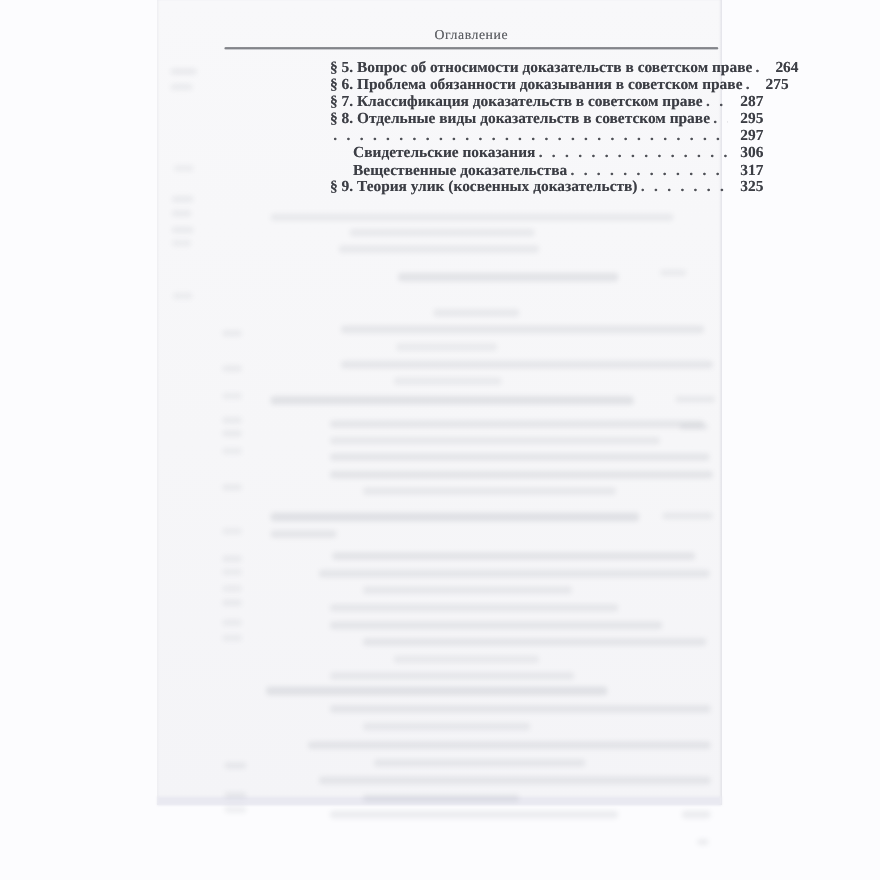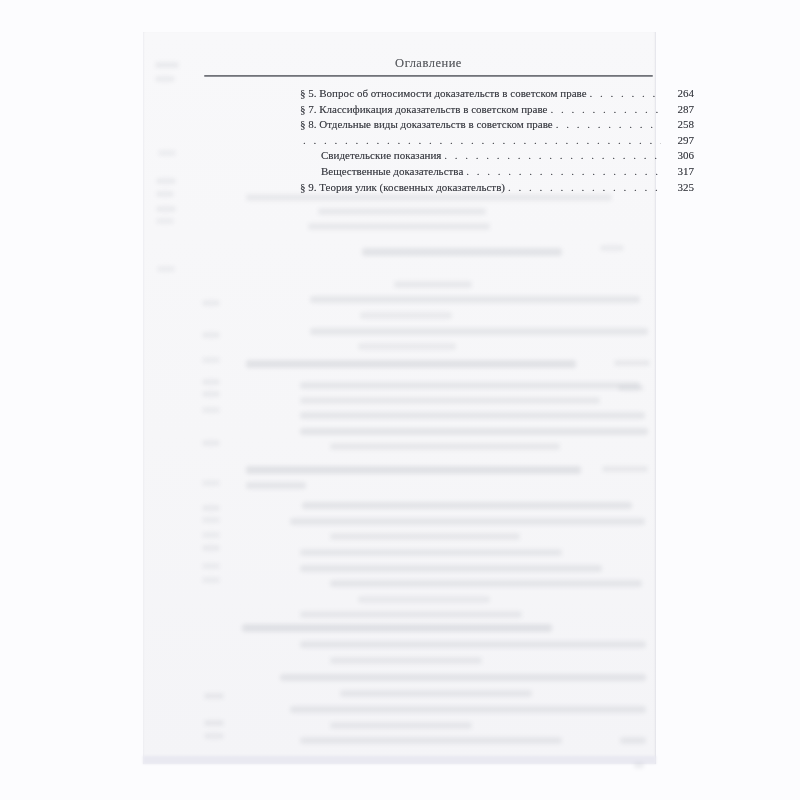--- a/index.html
+++ b/index.html
@@ -6,43 +6,43 @@
   .canvas{
     position:relative;width:800px;height:800px;overflow:hidden;
     background:var(--backdrop,#fcfcfe);
     font-family:"Liberation Serif","DejaVu Serif",serif;
   }
   
   .paper{
     position:absolute;left:143px;top:0;width:513px;height:732px;
     background:linear-gradient(180deg,#f8f8fa 0%,#f6f6f8 55%,#f4f4f7 100%);
     box-shadow:inset -2px 0 2px -1px #e2e2e8, inset 2px 0 2px -1px #eeeef2;
-    margin-top:32px;
   }
   .paper-bottom-edge{
     position:absolute;left:0;bottom:0;width:100%;height:8px;
     background:#e9e9f1;filter:blur(1px);
   }
   
   .text-col{position:absolute;left:61px;top:0;width:449px;}
   .running-head{
     position:absolute;top:24px;left:0;width:100%;
     text-align:center;font-size:12.5px;color:#5c5e63;letter-spacing:.5px;
     text-shadow:0 0 .6px rgba(92,94,99,.6);
   }
   .head-rule{
     position:absolute;top:43px;left:0;width:100%;height:2px;
     background:linear-gradient(180deg,#63656b,#9b9da3);
     border-radius:1px;
   }
   
   .toc{
     position:absolute;left:96px;top:54px;width:394px;
-    font-size:11px;line-height:15.6px;color:var(--ink,#3c3e45);
+    font-size:14px;line-height:15.6px;color:var(--ink,#3c3e45);
     text-shadow:0 0 .5px rgba(60,62,69,.55);
+    font-weight:bold;
   }
   .toc-row{display:flex;align-items:baseline;}
   .toc-row .lbl{white-space:nowrap;flex:0 1 auto;}
   .toc-row.ind .lbl{padding-left:21px;}
   .toc-row .dots{
     flex:1 1 6px;min-width:6px;overflow:hidden;white-space:nowrap;
     letter-spacing:2.5px;margin:0 3px;opacity:.9;
   }
   .toc-row .dots::after{
     content:". . . . . . . . . . . . . . . . . . . . . . . . . . . . . . . . . . . . . . . .";
@@ -66,28 +66,33 @@
       <div class="running-head">Оглавление</div>
       <div class="head-rule"></div>
 
       <div class="toc" id="toc">
           <div class="toc-row">
             <span class="lbl">§ 5. Вопрос об относимости доказательств в советском праве</span>
             <span class="dots"></span>
             <span class="pg">264</span>
           </div>
           <div class="toc-row">
+            <span class="lbl">§ 6. Проблема обязанности доказывания в советском праве</span>
+            <span class="dots"></span>
+            <span class="pg">275</span>
+          </div>
+          <div class="toc-row">
             <span class="lbl">§ 7. Классификация доказательств в советском праве</span>
             <span class="dots"></span>
             <span class="pg">287</span>
           </div>
           <div class="toc-row">
             <span class="lbl">§ 8. Отдельные виды доказательств в советском праве</span>
             <span class="dots"></span>
-            <span class="pg">258</span>
+            <span class="pg">295</span>
           </div>
           <div class="toc-row ind">
             <span class="dots"></span>
             <span class="pg">297</span>
           </div>
           <div class="toc-row ind">
             <span class="lbl">Свидетельские показания</span>
             <span class="dots"></span>
             <span class="pg">306</span>
           </div>

